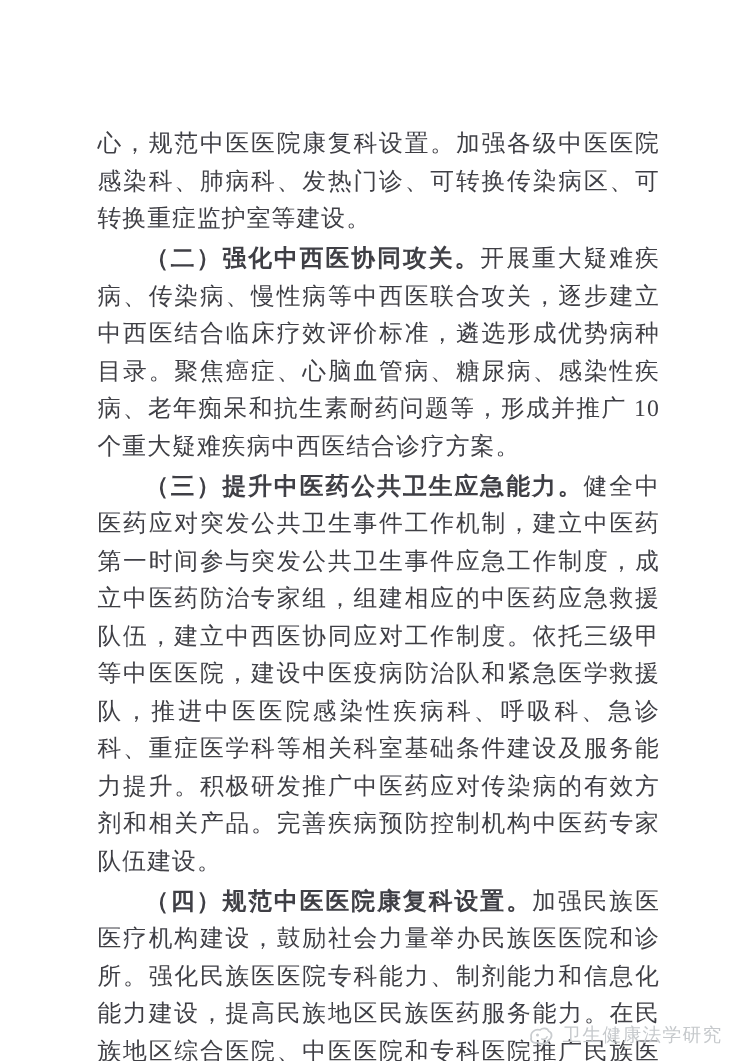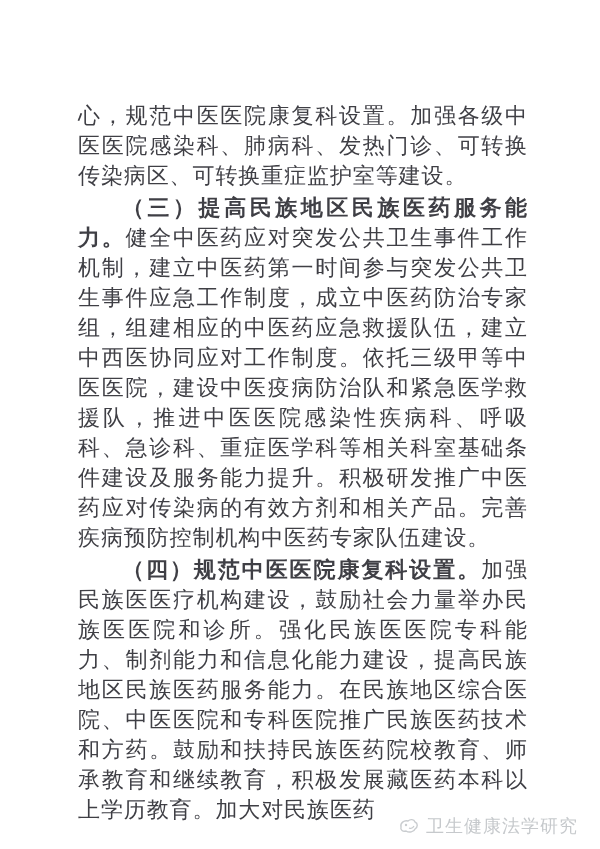--- a/index.html
+++ b/index.html
@@ -17,59 +17,60 @@
   }
   .content {
     position: absolute;
     top: 101px;
     left: 78px;
     width: 450px;
     color: #3f3f45;
   }
   .para {
     margin: 0 0 2px 0;
-    font-size: 22px;
+    font-size: 19px;
     line-height: 30px;
     letter-spacing: 0.9px;
     text-align: justify;
     text-justify: inter-ideograph;
   }
   .para.indent {
     text-indent: 2em;
   }
   .para .lead {
     font-weight: bold;
   }
   .watermark {
     position: absolute;
     right: 22px;
     bottom: 11px;
     display: flex;
     align-items: center;
     gap: 6px;
     color: #c6c9cc;
-    font-size: 18px;
+    font-size: 15px;
     letter-spacing: 1px;
     white-space: nowrap;
   }
   .watermark svg {
     display: block;
   }
 </style>
 </head>
 <body>
 
 <div class="page">
 
   <div class="content">
 
     <p class="para"><span class="lead"></span><span>心，规范中医医院康复科设置。加强各级中医医院感染科、肺病科、发热门诊、可转换传染病区、可转换重症监护室等建设。</span></p>
 
+    <p class="para indent"><span class="lead">（二）强化中西医协同攻关。</span><span>开展重大疑难疾病、传染病、慢性病等中西医联合攻关，逐步建立中西医结合临床疗效评价标准，遴选形成优势病种目录。聚焦癌症、心脑血管病、糖尿病、感染性疾病、老年痴呆和抗生素耐药问题等，形成并推广 10 个重大疑难疾病中西医结合诊疗方案。</span></p>
 
-    <p class="para indent"><span class="lead">（三）提高民族地区民族医药服务能力。</span><span>健全中医药应对突发公共卫生事件工作机制，建立中医药第一时间参与突发公共卫生事件应急工作制度，成立中医药防治专家组，组建相应的中医药应急救援队伍，建立中西医协同应对工作制度。依托三级甲等中医医院，建设中医疫病防治队和紧急医学救援队，推进中医医院感染性疾病科、呼吸科、急诊科、重症医学科等相关科室基础条件建设及服务能力提升。积极研发推广中医药应对传染病的有效方剂和相关产品。完善疾病预防控制机构中医药专家队伍建设。</span></p>
+    <p class="para indent"><span class="lead">（三）提升中医药公共卫生应急能力。</span><span>健全中医药应对突发公共卫生事件工作机制，建立中医药第一时间参与突发公共卫生事件应急工作制度，成立中医药防治专家组，组建相应的中医药应急救援队伍，建立中西医协同应对工作制度。依托三级甲等中医医院，建设中医疫病防治队和紧急医学救援队，推进中医医院感染性疾病科、呼吸科、急诊科、重症医学科等相关科室基础条件建设及服务能力提升。积极研发推广中医药应对传染病的有效方剂和相关产品。完善疾病预防控制机构中医药专家队伍建设。</span></p>
 
     <p class="para indent"><span class="lead">（四）规范中医医院康复科设置。</span><span>加强民族医医疗机构建设，鼓励社会力量举办民族医医院和诊所。强化民族医医院专科能力、制剂能力和信息化能力建设，提高民族地区民族医药服务能力。在民族地区综合医院、中医医院和专科医院推广民族医药技术和方药。鼓励和扶持民族医药院校教育、师承教育和继续教育，积极发展藏医药本科以上学历教育。加大对民族医药</span></p>
 
   </div>
 
   <div class="watermark">
     <span>
       <svg width="22" height="18" viewBox="0 0 22 18">
         <path d="M3 10 C2 6, 6 3, 10 4 C12 2, 16 2, 17 5 C20 6, 20 10, 17 12 C16 15, 11 16, 8 14 C5 15, 2 13, 3 10 Z" fill="none" stroke="#c9ccCF" stroke-width="1.4"></path>
         <circle cx="8" cy="8" r="1.2" fill="#c9cccf"></circle>

